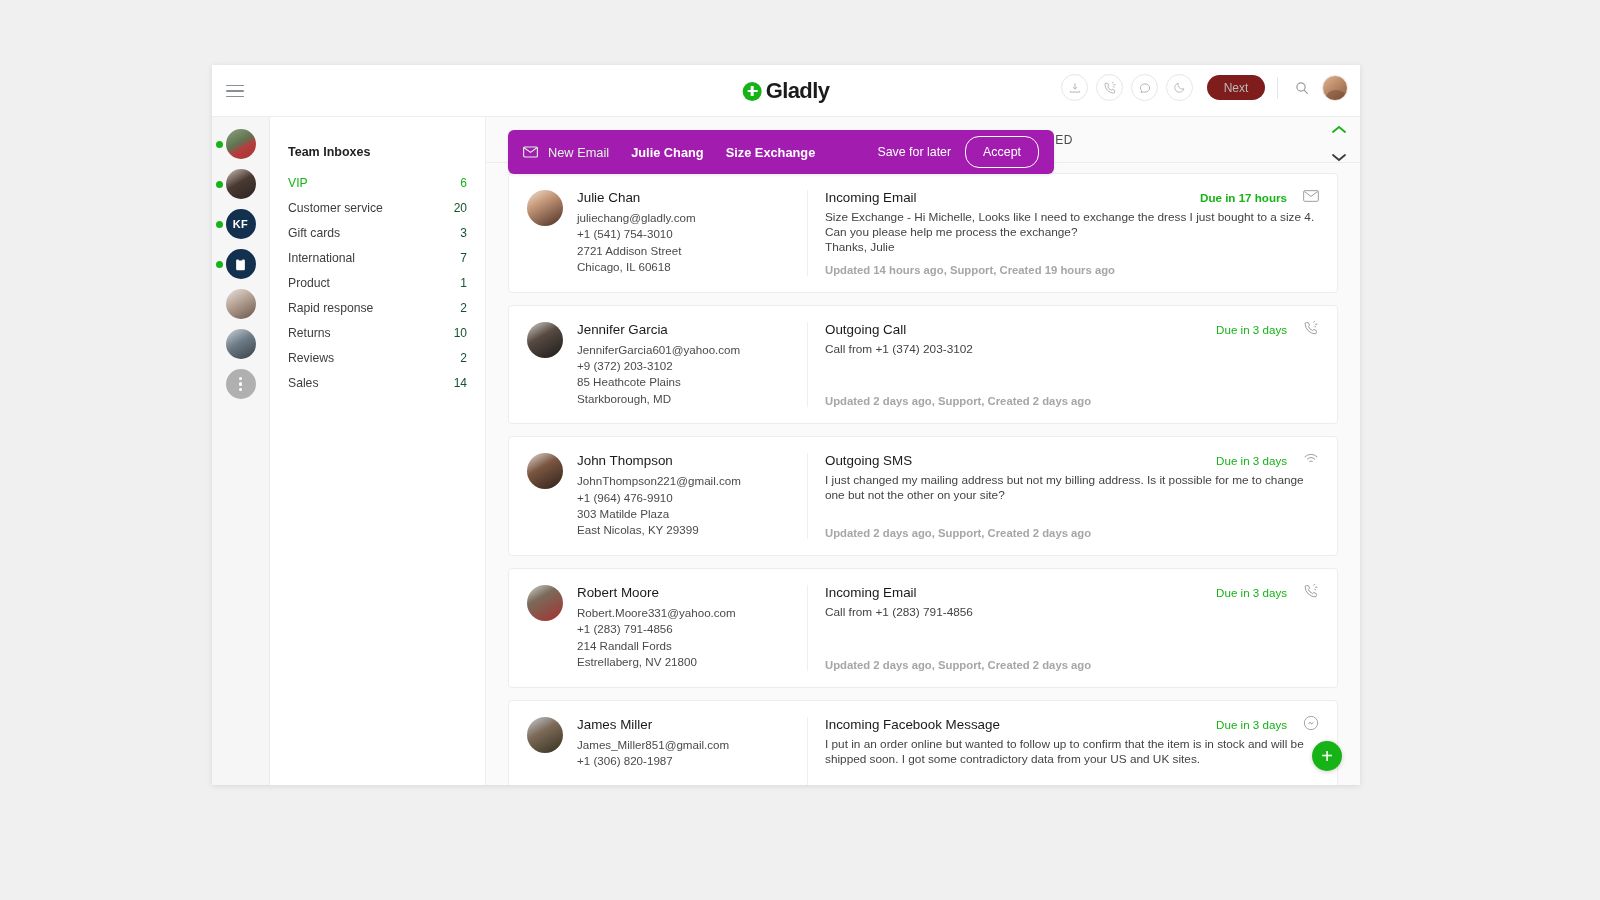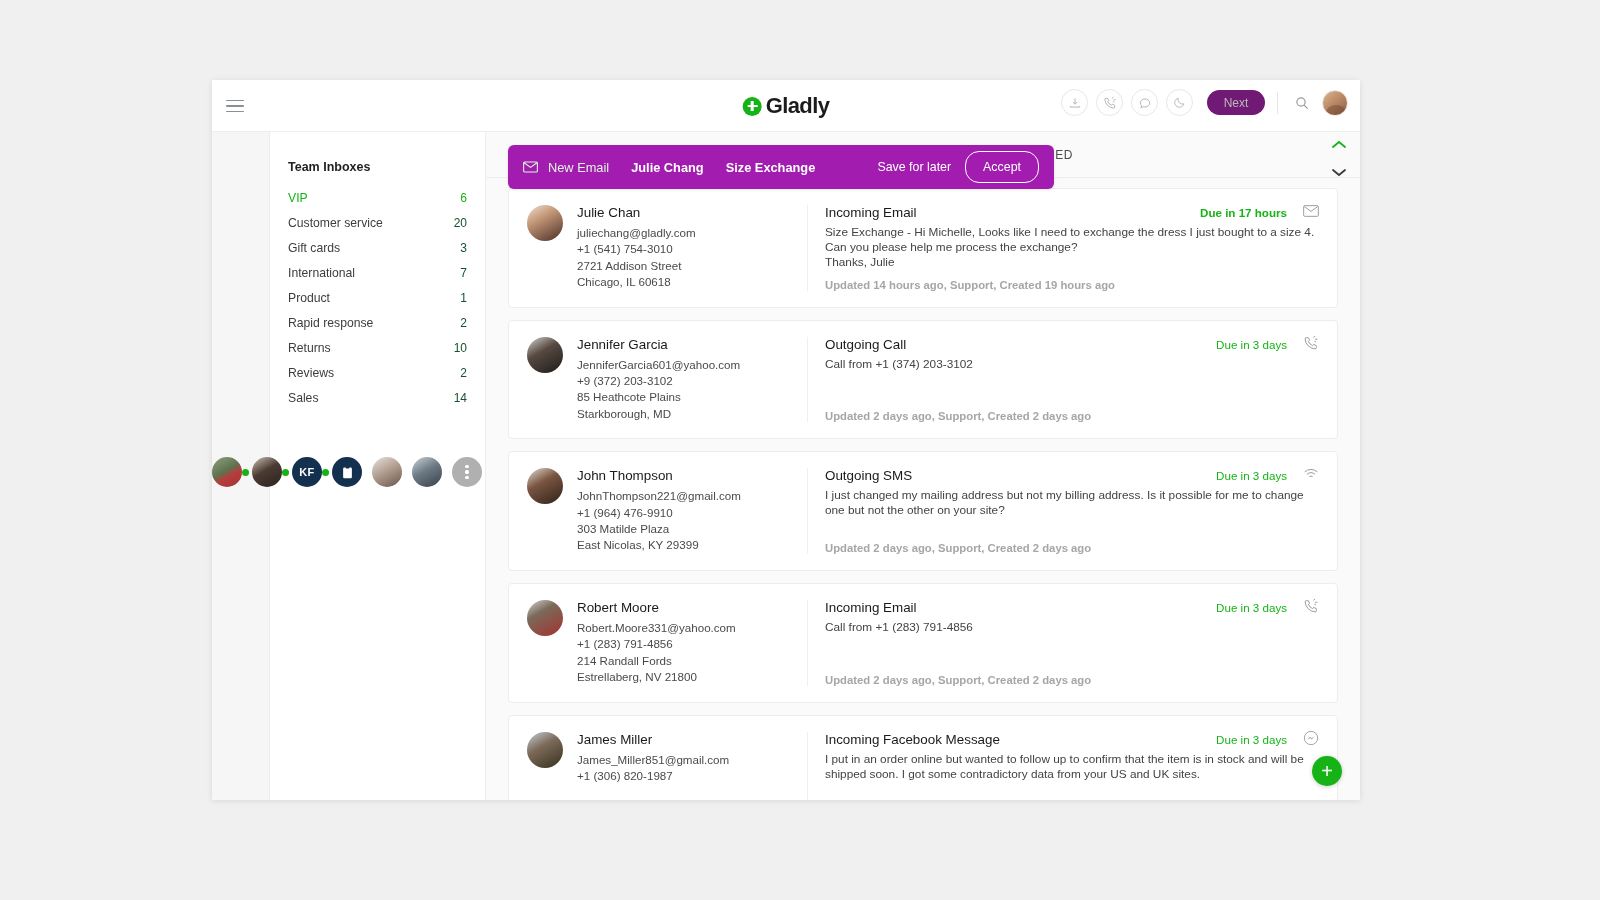--- a/index.html
+++ b/index.html
@@ -4,21 +4,21 @@
 <style>
   * { box-sizing: border-box; margin: 0; padding: 0; }
   html, body {
     width: 1600px; height: 900px;
     background: #f0f0f0;
     font-family: "Liberation Sans", sans-serif;
     overflow: hidden;
   }
   .app-window {
     position: absolute;
-    left: 212px; top: 80px;
+    left: 212px; top: 65px;
     width: 1148px; height: 720px;
     background: #ffffff;
     box-shadow: 0 1px 6px rgba(0,0,0,0.10);
     overflow: hidden;
   }
 
   
   .topbar {
     position: relative;
     height: 52px;
@@ -60,21 +60,21 @@
   }
   .circle-icon {
     width: 27px; height: 27px; border-radius: 50%;
     border: 1px solid #e6e6e6;
     display: flex; align-items: center; justify-content: center;
     cursor: pointer; color: #b5b5b5;
   }
   .next-btn {
     margin-left: 6px;
     width: 58px; height: 25px; border-radius: 13px;
-    background: #701a75; color: #b9b9b9;
+    background: #7f1d1d; color: #b9b9b9;
     font-size: 12px; display: flex; align-items: center; justify-content: center;
     cursor: pointer;
   }
   .divider-v { width: 1px; height: 22px; background: #e6e6e6; margin: 0 4px; }
   .search-icon { width: 24px; height: 24px; display:flex; align-items:center; justify-content:center; color:#9b9b9b; cursor:pointer;}
   .avatar-top {
     width: 26px; height: 26px; border-radius: 50%;
     background: linear-gradient(140deg,#d9b899 0%, #c08f6c 40%, #8e5d44 100%);
     border: 1px solid #f0e6de;
     position: relative; overflow: hidden; cursor: pointer;
@@ -85,21 +85,21 @@
   }
 
   
   .body-row { display: flex; height: 668px; }
 
   
   .rail {
     width: 58px; background: #f6f6f7;
     border-right: 1px solid #ececec;
     padding-top: 12px;
-    display: flex; flex-direction: row; align-items: center; gap: 10px;
+    display: flex; flex-direction: column; align-items: center; gap: 10px;
   }
   .rail-item { position: relative; width: 30px; height: 30px; cursor: pointer; }
   .rail-av {
     width: 30px; height: 30px; border-radius: 50%;
     overflow: hidden; position: relative; background: #cfcfcf;
   }
   .dot-online {
     position: absolute; left: -10px; top: 12px;
     width: 7px; height: 7px; border-radius: 50%; background: #16b316;
   }

